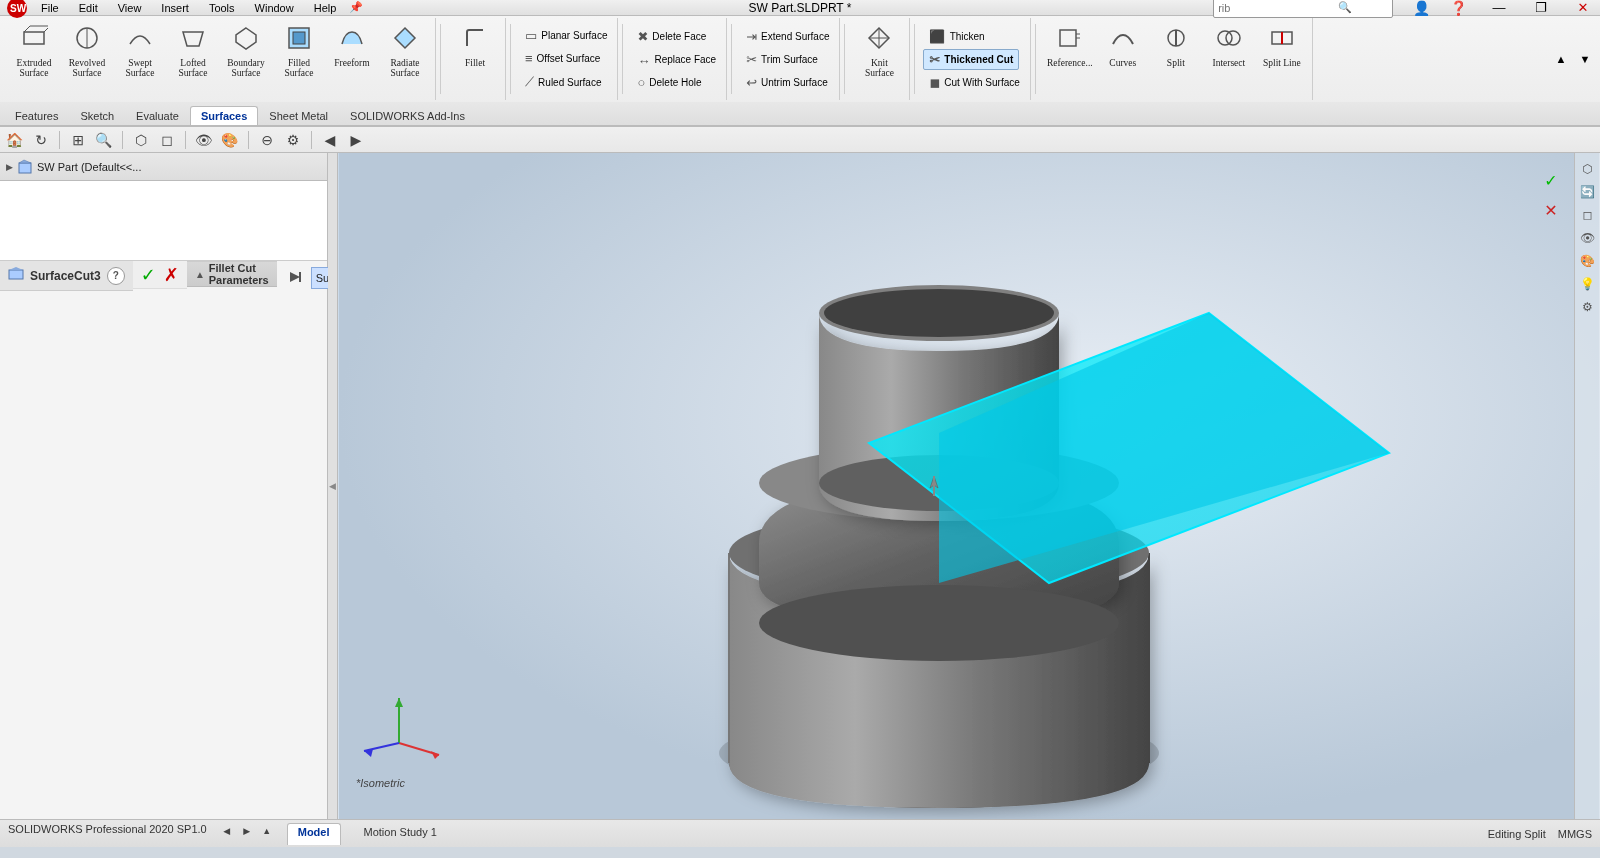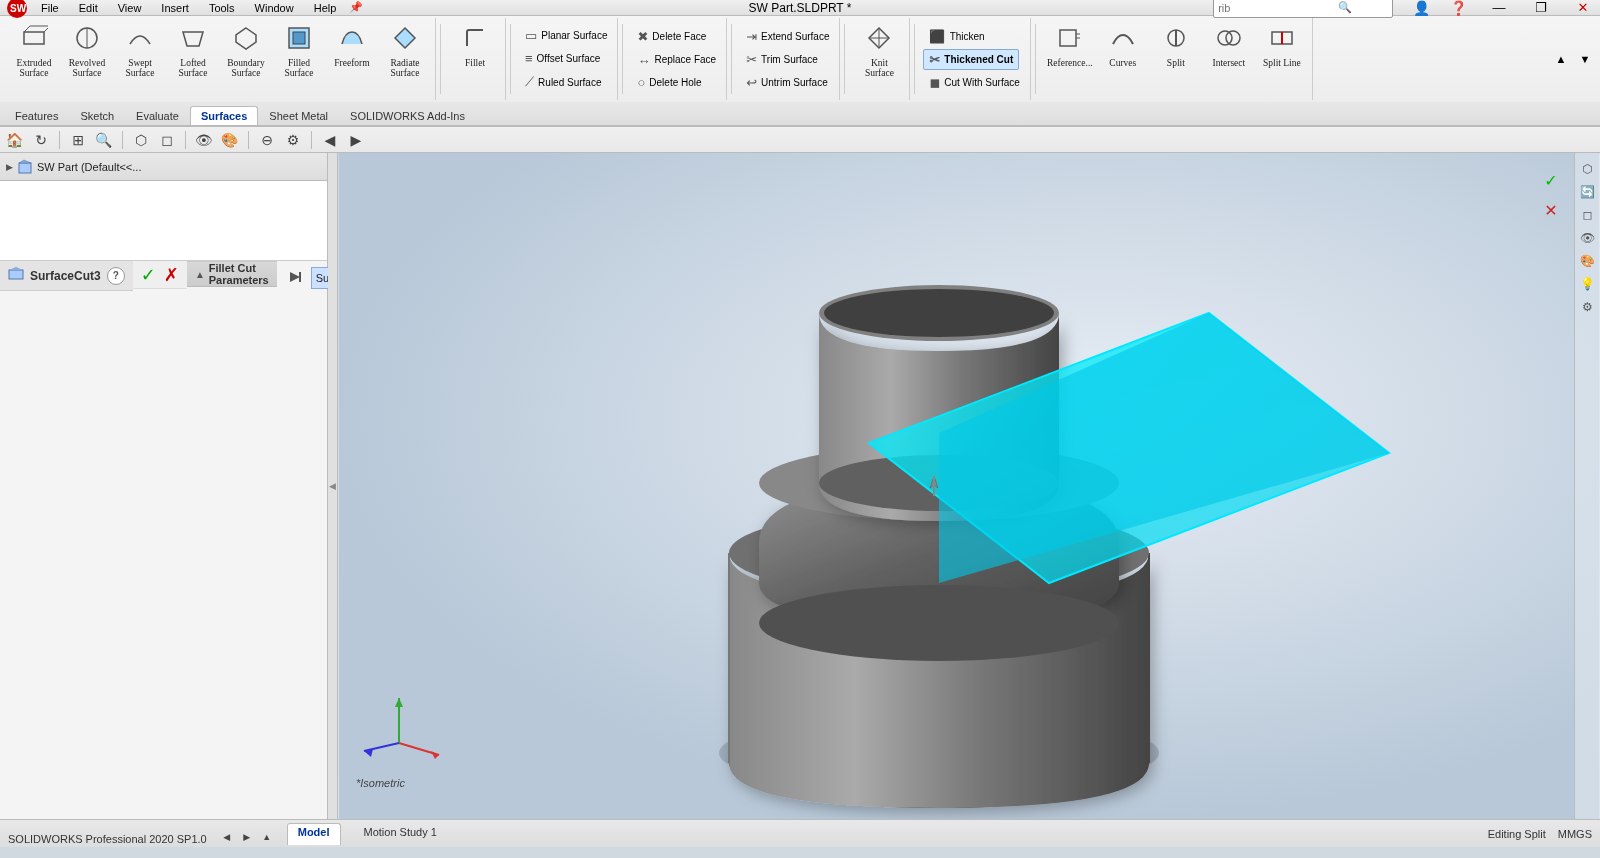--- a/index.html
+++ b/index.html
@@ -254,21 +254,21 @@
       height: 28px;
       background: linear-gradient(to bottom, #e8e8e8, #ddd);
       border-top: 1px solid #bbb;
       display: flex;
       align-items: center;
       justify-content: space-between;
       padding: 0 8px;
       font-size: 11px;
       color: #333;
     }
-    .status-left { display: flex; align-items: flex-end; gap: 12px; }
+    .status-left { display: flex; align-items: flex-start; gap: 12px; }
     .status-right { display: flex; align-items: center; gap: 12px; }
 
     
     .viewport-label {
       position: absolute;
       bottom: 14px;
       left: 18px;
       font-size: 11px;
       color: #444;
       font-style: italic;

